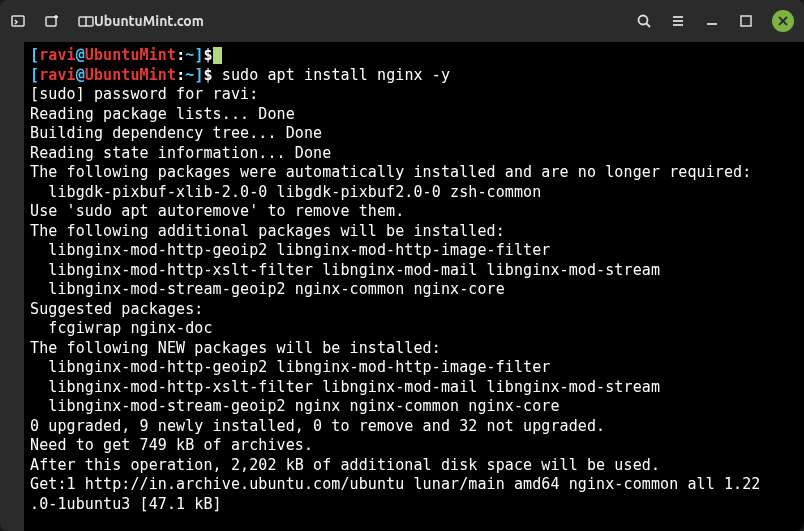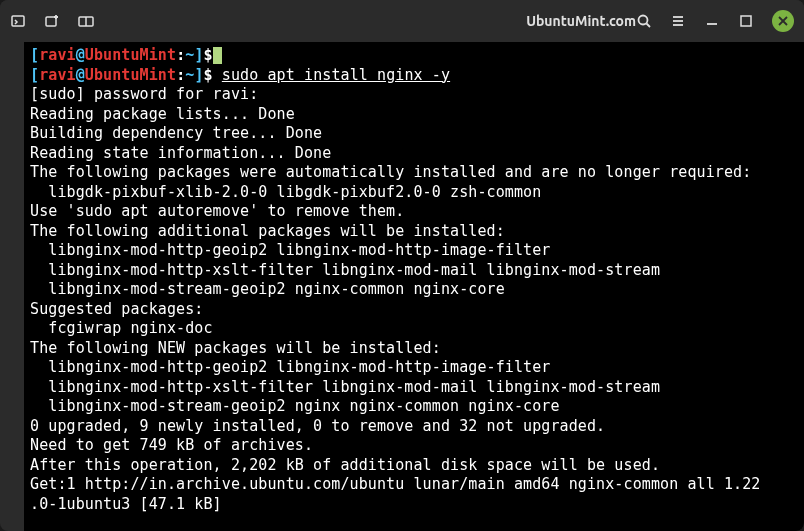--- a/index.html
+++ b/index.html
@@ -32,21 +32,21 @@
       color: #e0e0e0;
       flex-shrink: 0;
     }
     .titlebar-left {
       display: flex;
       gap: 18px;
       align-items: center;
     }
     .titlebar-center {
       flex: 1;
-      text-align: right;
+      text-align: left;
       font-weight: bold;
       font-size: 14px;
       font-family: "Ubuntu", "DejaVu Sans", sans-serif;
     }
     .titlebar-right {
       display: flex;
       gap: 18px;
       align-items: center;
     }
     .titlebar-icon {
@@ -116,21 +116,20 @@
     .cursor {
       background: #b2d882;
       color: #000000;
       display: inline-block;
       width: 9px;
       height: 17px;
       vertical-align: text-bottom;
     }
     .cmd {
       color: #ffffff;
-      text-decoration: underline;
     }
     .line {
       display: block;
     }
   </style>
 </head>
 <body>
 
 <div class="window">
   <div class="titlebar">

